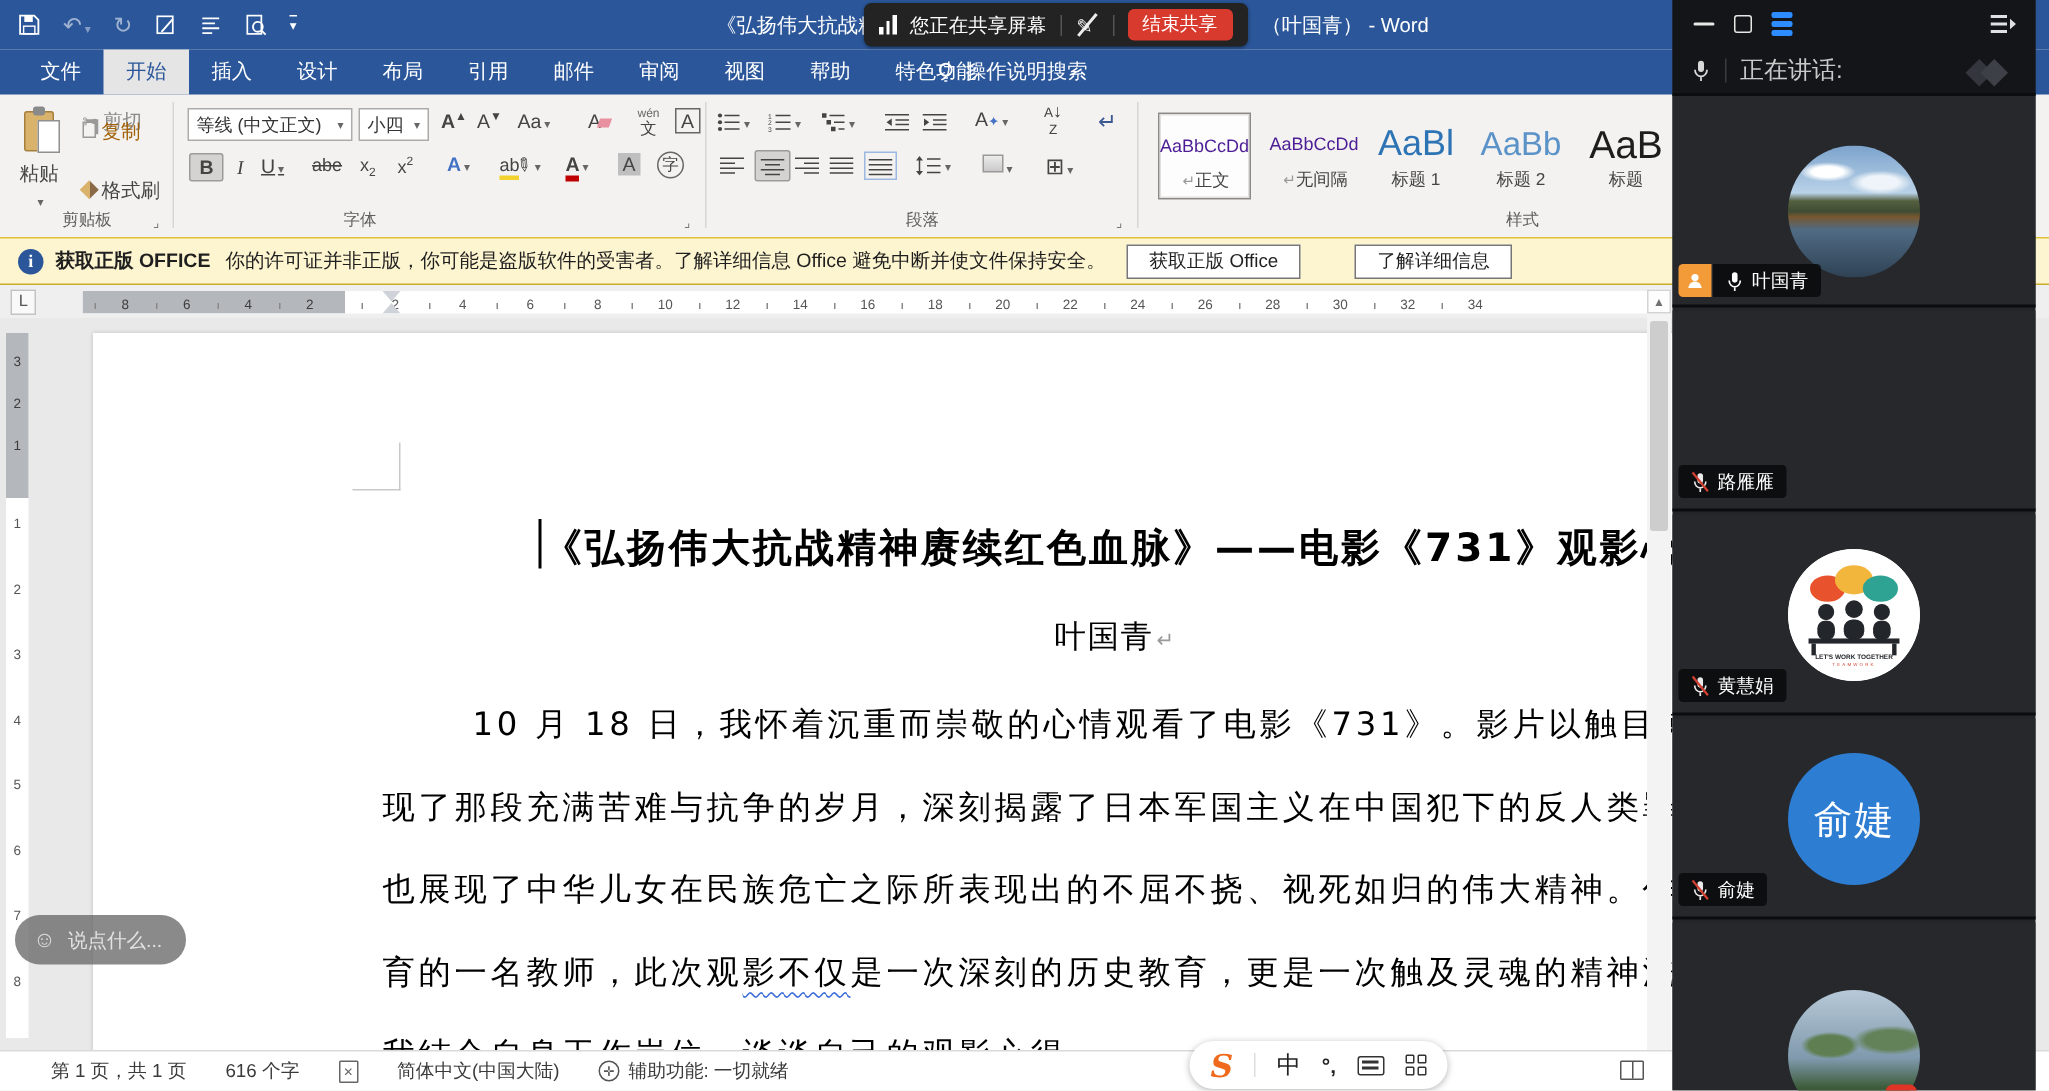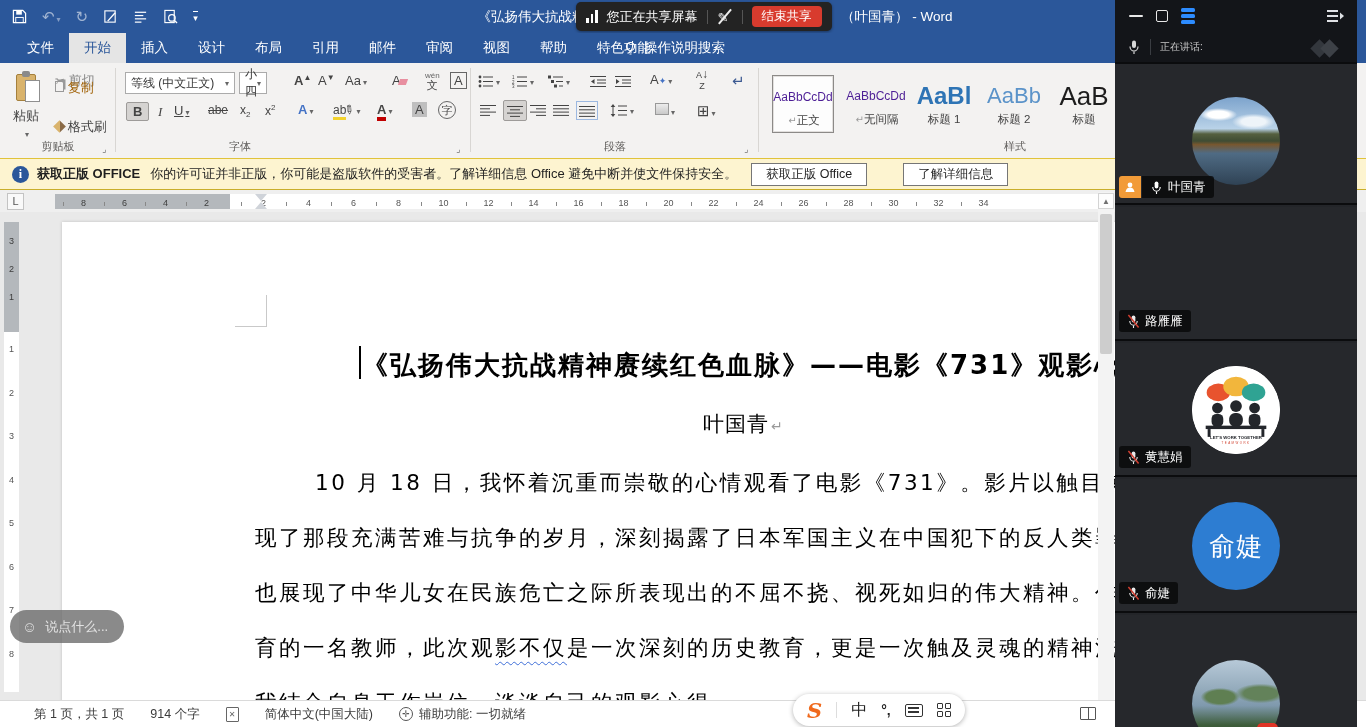--- a/index.html
+++ b/index.html
@@ -40,21 +40,21 @@
   .combo .dd{margin-left:auto}
   .sel-box{background:#d5d3d1;border:1px solid #9d9b99;border-radius:2px}
   .paste-ic{position:relative;width:26px;height:33px}
   .pi-board{position:absolute;left:0;top:3px;width:20px;height:27px;background:#d9b36c;border:1px solid #a5803c;border-radius:2px}
   .pi-clip{position:absolute;left:6px;top:0;width:8px;height:6px;background:#8a8a8a;border-radius:2px}
   .pi-page{position:absolute;left:9px;top:9px;width:15px;height:22px;background:#fff;border:1px solid #8f8f8f}
   .style-card{position:absolute;top:12px;width:62px;height:58px;text-align:center;cursor:pointer;padding-top:6px}
   .style-card.selected{background:#fdfdfd;border:1px solid #8c8a88;box-shadow:0 0 0 1px #e2e0de inset}
   .sc-sample{display:block;font-size:12px;color:#4c1d95;height:30px;line-height:30px;overflow:hidden}
   .sc-name{display:block;font-size:11.5px;color:#444;margin-top:1px}
-  .h1c{color:#2e74b5;font-size:24px;font-weight:700}
+  .h1c{color:#2e74b5;font-size:24px;font-weight:400}
   .h2c{color:#5b93c9;font-size:22px;font-weight:400}
   .h0c{color:#1d1d1d;font-size:26px;font-weight:400}
   .lines-ic{display:inline-block;vertical-align:middle}
 
   
   #license{left:0;top:158px;width:1366px;height:32px;background:#fdf4d0;border-top:1px solid #e0c33b;border-bottom:1px solid #c9ae2a;display:flex;align-items:center;color:#1f1f1f;z-index:4}
   .info-ic{width:17px;height:17px;border-radius:50%;background:#2b579a;color:#fff;font-family:"Liberation Serif",serif;font-weight:bold;font-size:12px;text-align:center;line-height:17px;margin:0 8px 0 12px}
   .lic-btn{height:23px;border:1px solid #767676;background:#fff;display:flex;align-items:center;padding:0 14px;font-size:12.5px;cursor:pointer}
 
   
@@ -122,21 +122,21 @@
   
   #panel{left:1115px;top:0;width:242px;height:727px;background:#232529;z-index:50}
   .pnl-head{position:absolute;left:0;top:0;width:242px;height:32px;background:#131519;display:flex;align-items:center;gap:13px;padding-left:14px}
   .ph-min{width:14px;height:2.5px;background:#e8e8e8;border-radius:1px}
   .ph-max{width:12px;height:12px;border:1.5px solid #e8e8e8;border-radius:2px}
   .ph-list{display:flex;flex-direction:column;gap:2.5px}
   .ph-list i{display:block;width:14px;height:3.5px;background:#2d8cff;border-radius:1.5px}
   .ph-collapse{position:absolute;right:12px;top:9px;width:18px;height:14px}
   .speak-row{position:absolute;left:0;top:32px;width:242px;height:32px;background:#131519;border-bottom:2px solid #0b0c0e;display:flex;align-items:center;gap:9px;padding-left:12px}
   .speak-sep{width:1px;height:16px;background:#3a3d42}
-  .speak-txt{color:#c9c9c9;font-size:10px}
+  .speak-txt{color:#c9c9c9;font-size:16px}
   .logo-dia{position:absolute;right:14px;top:8px;width:30px;height:18px}
   .logo-dia i{position:absolute;width:13px;height:13px;transform:rotate(45deg)}
   .tile{position:absolute;left:0;width:242px;background:#26282c;border-bottom:2px solid #0b0c0e;cursor:pointer}
   .avatar{position:absolute;left:77px;width:88px;height:88px;border-radius:50%;overflow:hidden}
   .av-blue{background:#2d7dd2;color:#fff;display:flex;align-items:center;justify-content:center;font-size:26px;letter-spacing:1px}
   .av-lake{background:
     radial-gradient(ellipse 26px 9px at 30% 20%, #ffffff 40%, transparent 72%),
     radial-gradient(ellipse 30px 11px at 70% 28%, #eef4f9 40%, transparent 72%),
     linear-gradient(#7ca3cc 0%, #b9d2e8 36%, #55603f 42%, #3f4c33 50%, #77572f 54%, #4f6b84 64%, #2f4254 100%)}
   .av-scene{background:
@@ -229,21 +229,21 @@
   <div class="rbtn" style="left:55px;top:16px;color:#a16207"><span class="small-ic" style="display:inline-block;width:9px;height:11px;border:1px solid #999;box-shadow:2px -2px 0 -0.5px #999"></span> <span>复制</span></div>
   <div class="rbtn" style="left:55px;top:55px"><span style="display:inline-block;width:9px;height:9px;background:linear-gradient(135deg,#d9b36c 55%,#8a6a46 55%);transform:rotate(-45deg)"></span> <span>格式刷</span></div>
   <div class="glabel" style="left:18px;width:80px">剪贴板</div>
   <div class="launcher" style="left:102px">⌟</div>
   <div class="gsep" style="left:115px"></div>
 
   <div class="combo" style="left:125px;top:9px;width:110px">
       <span style="overflow:hidden;white-space:nowrap">等线 (中文正文)</span>
       <span class="dd">▾</span>
     </div>
-  <div class="combo" style="left:239px;top:9px;width:28px">
+  <div class="combo" style="left:239px;top:9px;width:47px">
       <span>小四</span>
       <span class="dd">▾</span>
     </div>
   <div class="rbtn" style="left:294px;top:10px;font-weight:bold">A<span style="font-size:8px;vertical-align:super">▲</span></div>
   <div class="rbtn" style="left:318px;top:10px">A<span style="font-size:8px;vertical-align:super">▼</span></div>
   <div class="rbtn" style="left:345px;top:10px">Aa<span class="dd">▾</span></div>
   <div class="rbtn" style="left:392px;top:10px">A<span style="display:inline-block;width:8px;height:6px;background:#e88fa0;transform:skewX(-20deg);margin-left:-2px"></span></div>
   <div class="rbtn" style="left:425px;top:6px;text-align:center;line-height:9px"><span style="font-size:8px;color:#666">wén</span><br><span style="font-size:11px">文</span></div>
   <div class="rbtn" style="left:450px;top:9px;border:1px solid #666;padding:0 3px">A</div>
   <div class="rbtn sel-box" style="left:126px;top:39px;font-weight:bold;padding:1px 6px">B</div>
@@ -422,21 +422,21 @@
   </div>
 </div>
 
 <div id="scrollcol" class="abs">
   <div class="sc-up">▲</div>
   <div class="sc-thumb"></div>
 </div>
 
 <div id="statusbar" class="abs">
   <span class="sb-item">第 1 页，共 1 页</span>
-  <span class="sb-item">914 个字</span>
+  <span class="sb-item">616 个字</span>
   <span class="sb-item">
       <span class="book-ic">✕</span>
     </span>
   <span class="sb-item">简体中文(中国大陆)</span>
   <span class="sb-item">
       <span class="acc-ic">✛</span>
       <span>辅助功能: 一切就绪</span>
     </span>
   <span class="read-ic"></span>
 </div>

